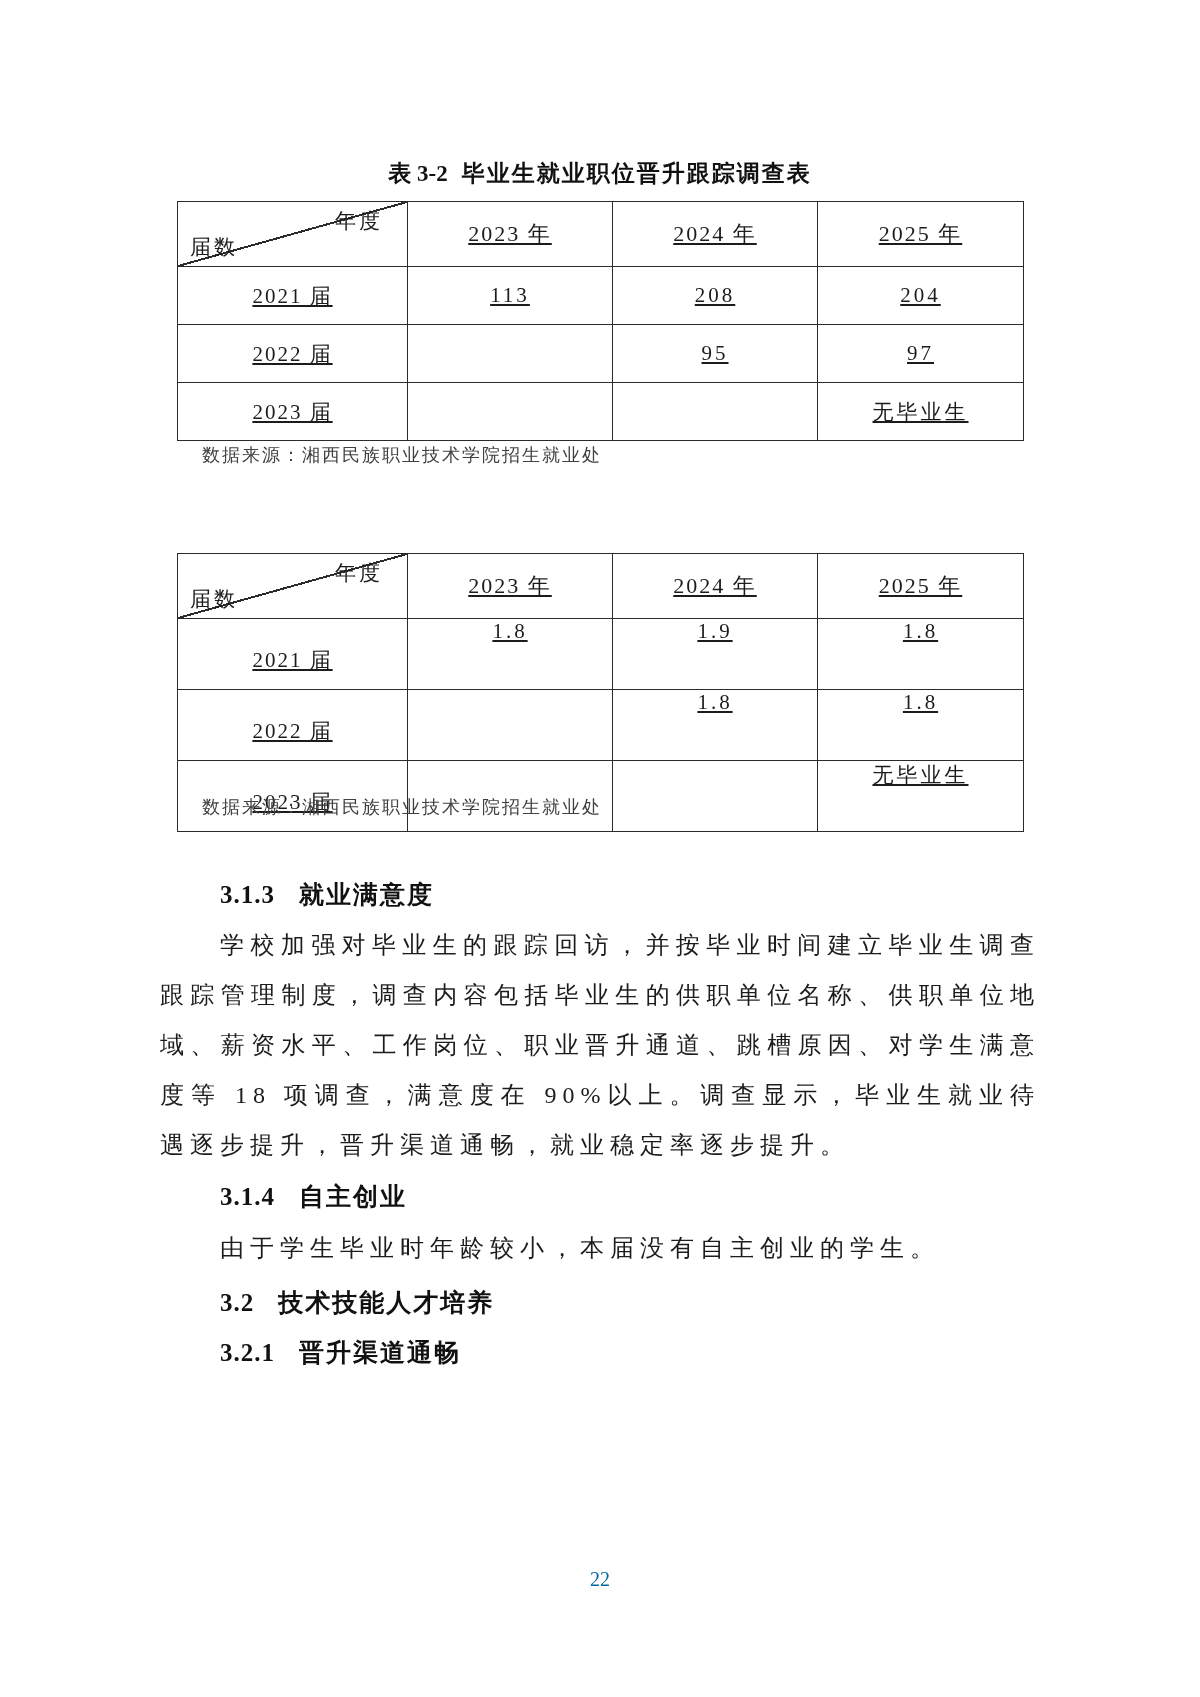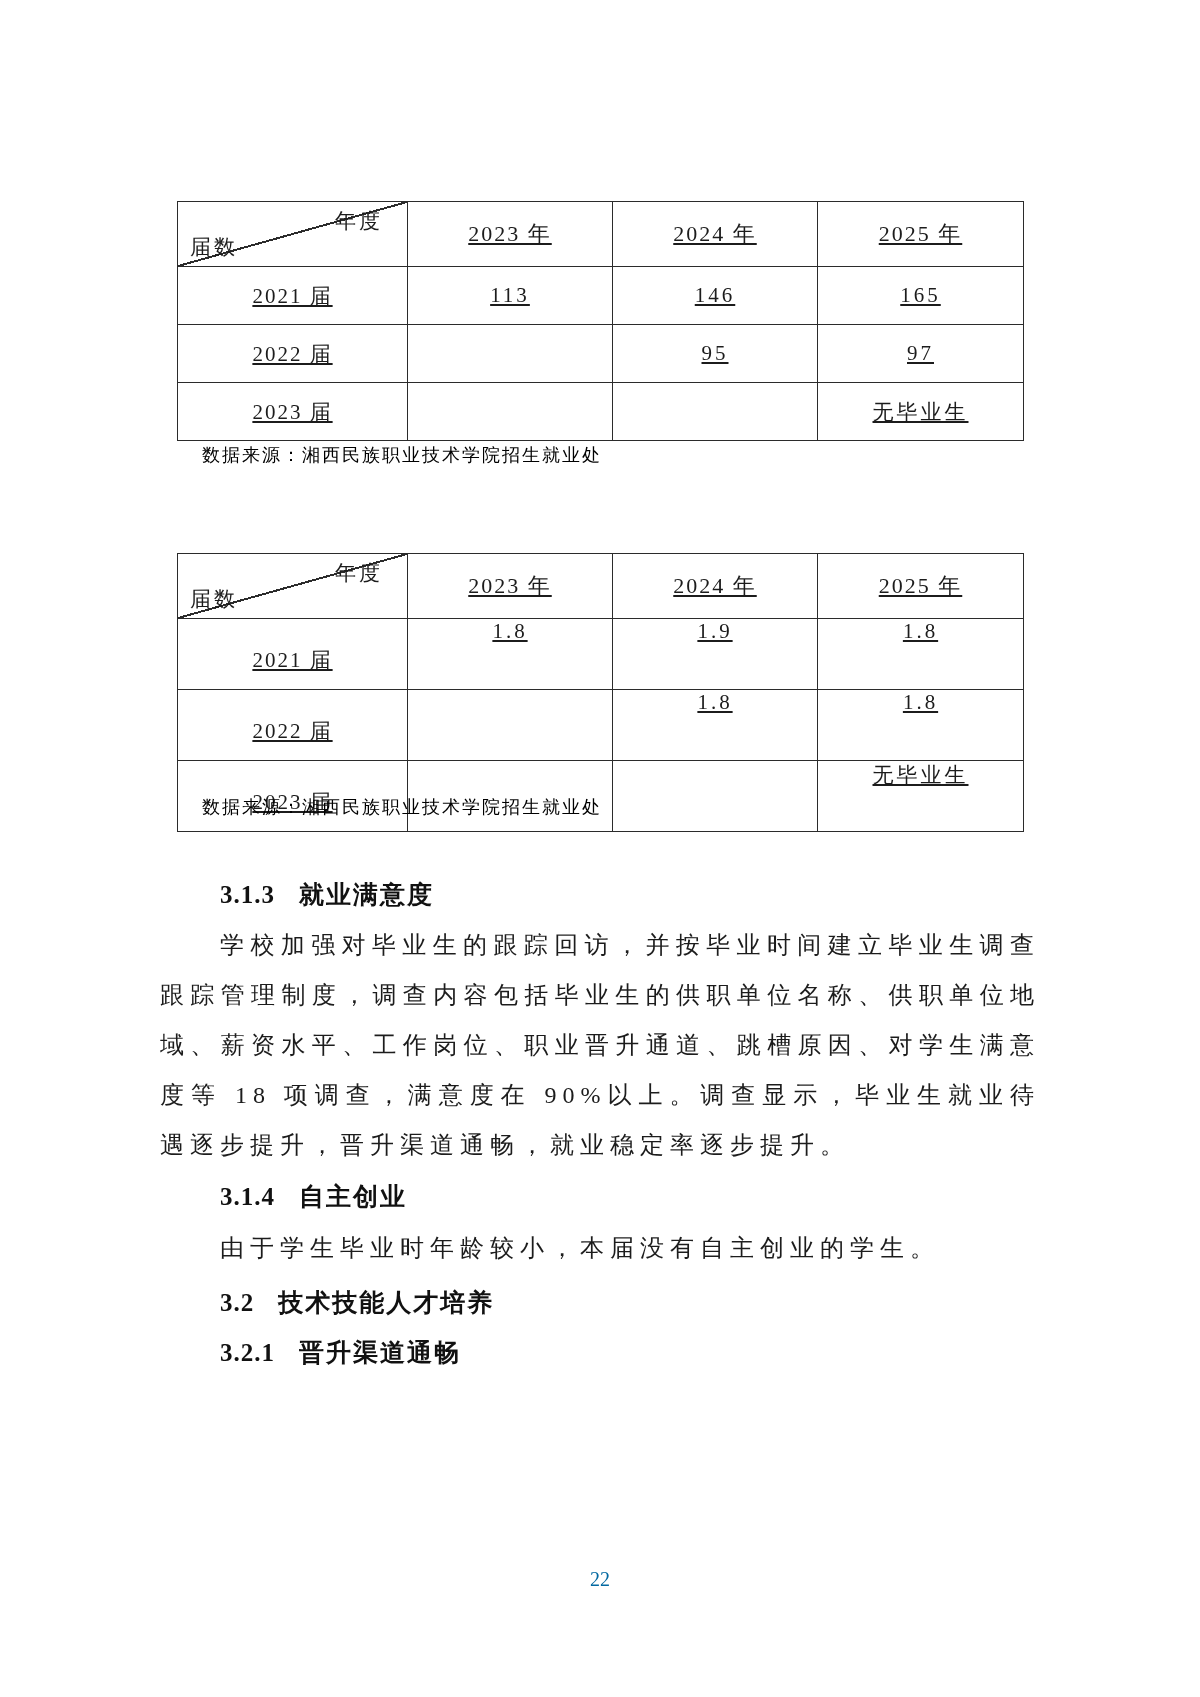--- a/index.html
+++ b/index.html
@@ -41,21 +41,21 @@
   }
   .corner-top  { position:absolute; top:5px; right:24px; font-size:21px; letter-spacing:3px; }
   .corner-bottom{ position:absolute; bottom:5px; left:12px; font-size:21px; letter-spacing:3px; }
   
   table.t2 tr.drow td.val { vertical-align:top; }
   table.t2 tr.drow td.lbl { vertical-align:middle; padding-top:12px; }
   table.doc td.val { letter-spacing:3px; }
   
   .src {
     position:absolute; left:202px; font-size:18px; letter-spacing:2px;
-    color:#000000; white-space:nowrap;
+    color:#404040; white-space:nowrap;
   }
   
   .hd {
     position:absolute; left:220px; font-size:25px; font-weight:bold;
     color:#111; letter-spacing:2px; white-space:nowrap;
   }
   .hd .num { margin-right:24px; letter-spacing:1px; }
   
   .para {
     position:absolute; left:160px; width:880px; font-size:24px;
@@ -67,20 +67,23 @@
   .pageno {
     position:absolute; left:0; top:1568px; width:1200px; text-align:center;
     font-size:20px; color:#0369a1;
   }
 </style>
 </head>
 <body>
 
 <div class="page">
 
+  <div class="tbl-title" style="top:158px">
+    <span class="num">表 3-2</span><span>毕业生就业职位晋升跟踪调查表</span>
+  </div>
 
   <table class="doc t1" style="top:201px">
     <colgroup>
         <col class="c1">
         <col class="c2">
         <col class="c3">
         <col class="c4">
       </colgroup>
     <tbody>
         <tr class="hrow">
@@ -91,22 +94,22 @@
           <span class="corner-bottom">届数</span>
         </div>
       </td>
       <td class="hdr">2023 年</td>
       <td class="hdr">2024 年</td>
       <td class="hdr">2025 年</td>
     </tr>
     <tr class="drow">
       <td class="lbl">2021 届</td>
       <td class="val">113</td>
-      <td class="val">146</td>
-      <td class="val">165</td>
+      <td class="val">208</td>
+      <td class="val">204</td>
     </tr>
     <tr class="drow">
       <td class="lbl">2022 届</td>
       <td class="val"></td>
       <td class="val">95</td>
       <td class="val">97</td>
     </tr>
     <tr class="drow">
       <td class="lbl">2023 届</td>
       <td class="val"></td>

